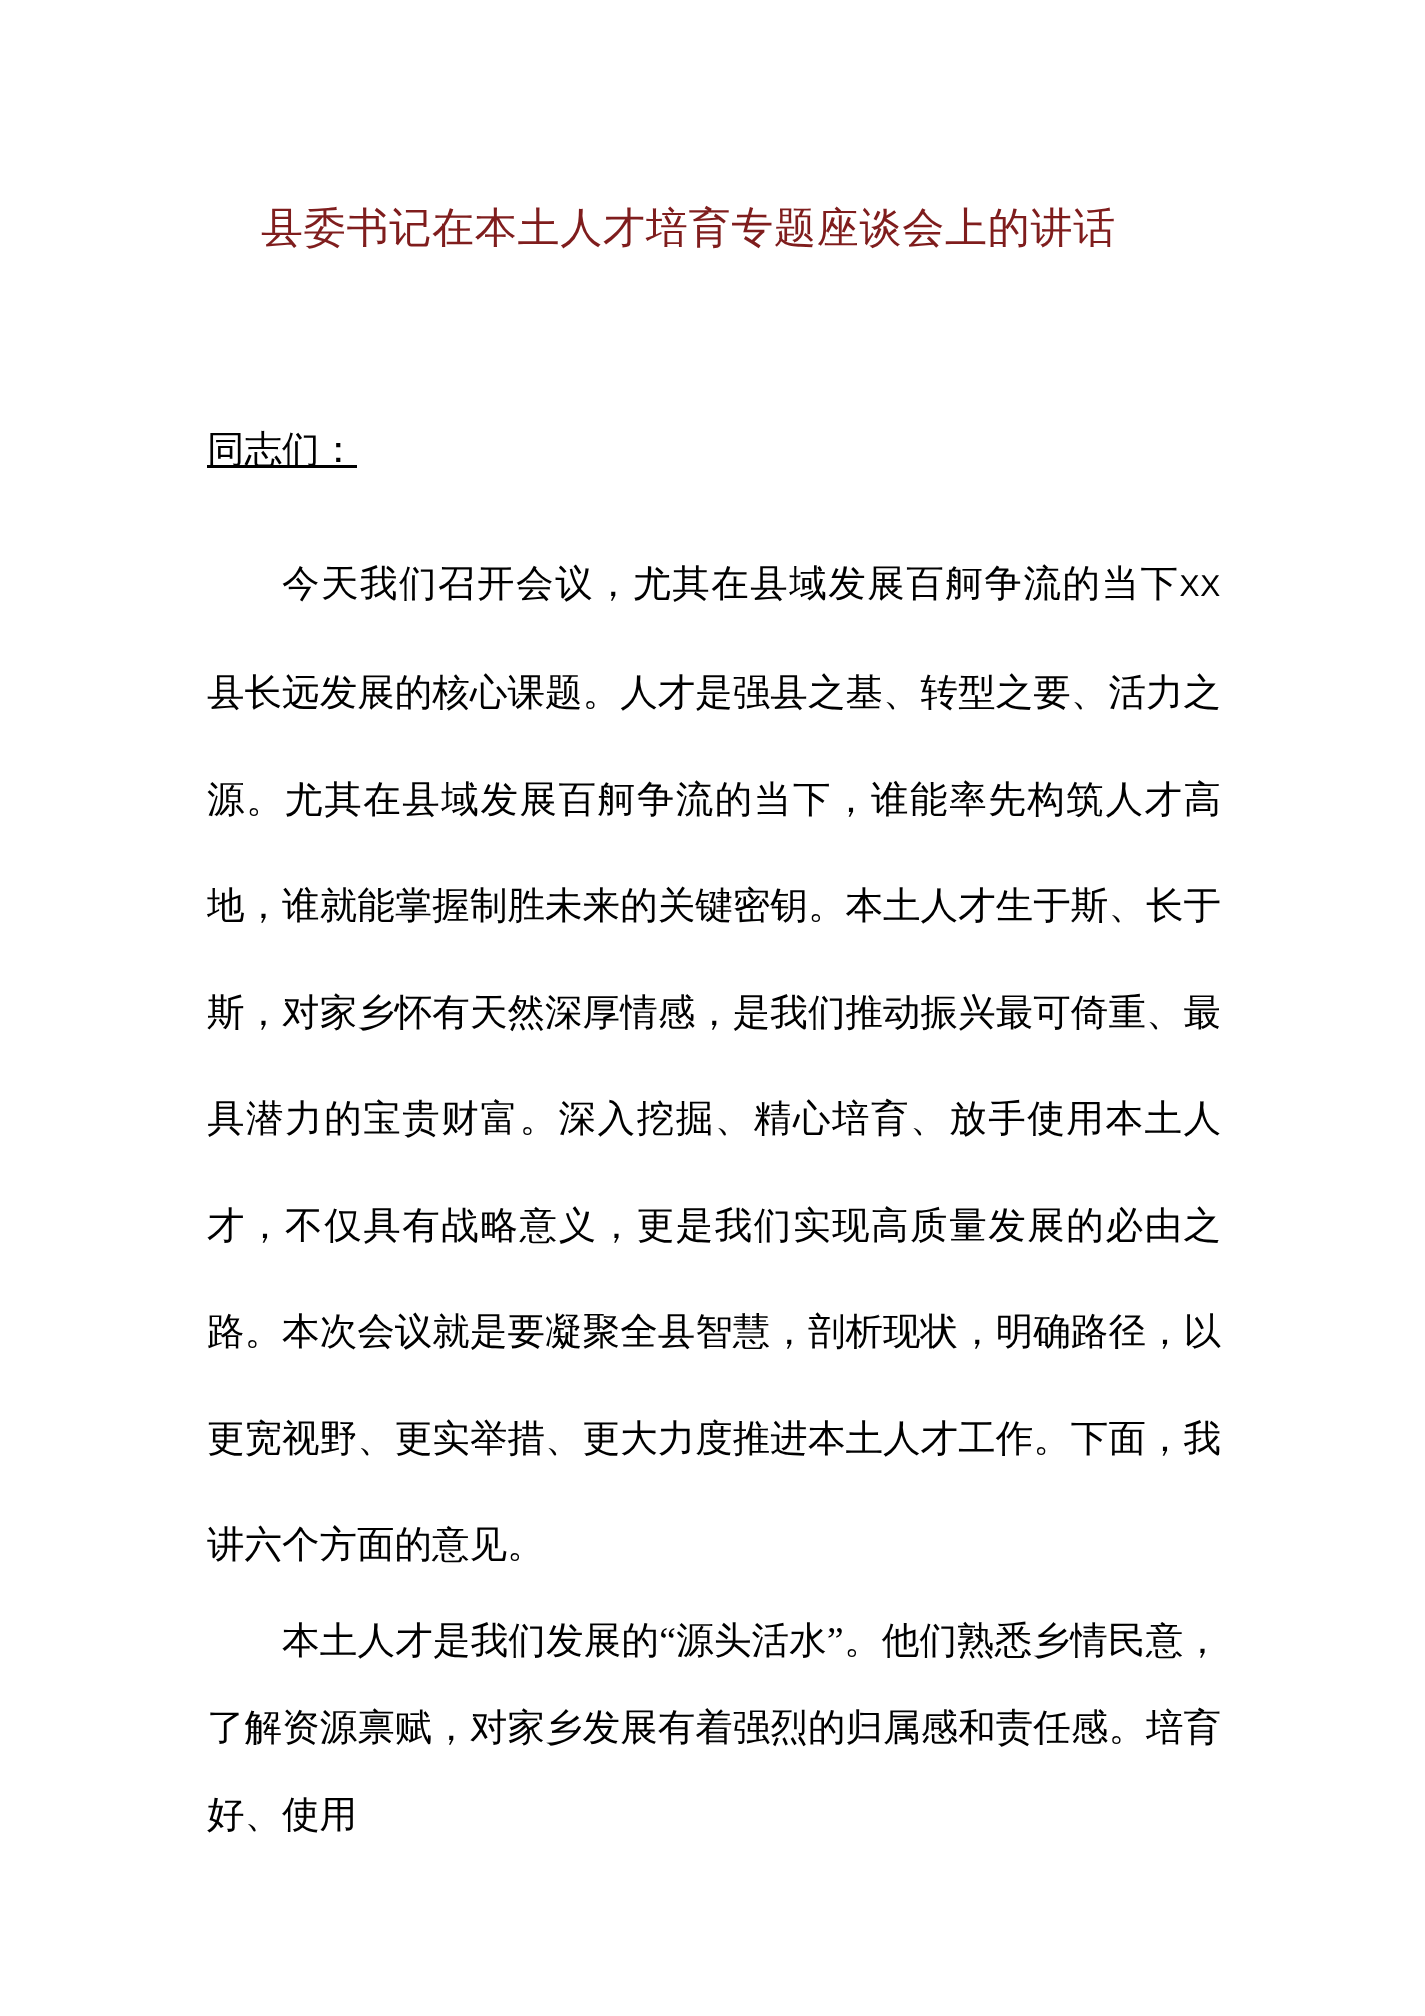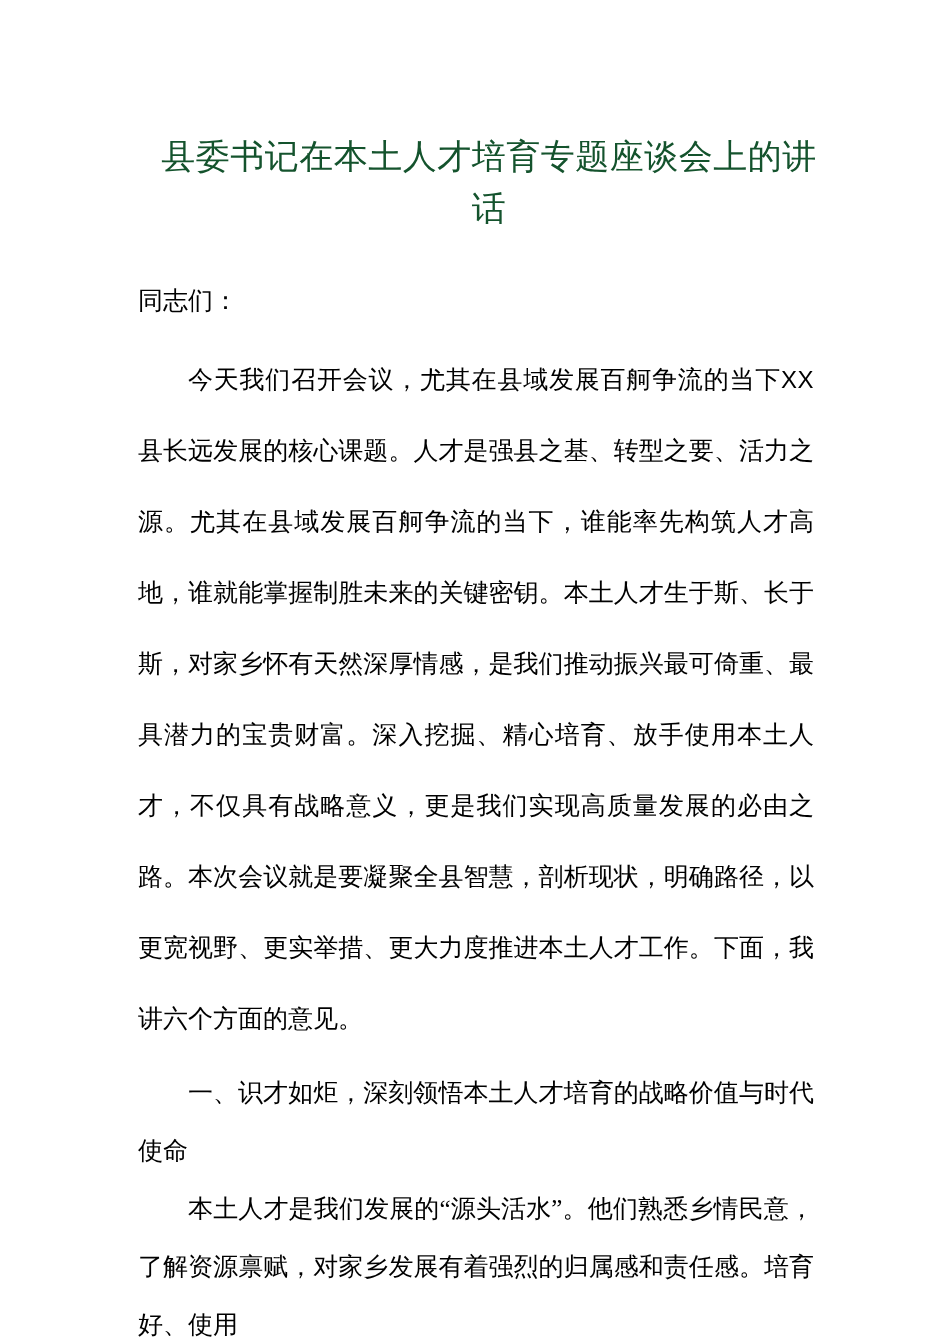--- a/index.html
+++ b/index.html
@@ -20,29 +20,29 @@
     position: relative;
     width: 950px;
     height: 1344px;
     background: #ffffff;
     box-sizing: border-box;
   }
 
   
   .doc-title {
     position: absolute;
-    left: 152px;
+    left: 122px;
     top: 108px;
     width: 674px;
     text-align: center;
-    font-size: 34px;
+    font-size: 28px;
     line-height: 52px;
     letter-spacing: 0.5px;
     font-weight: 400;
-    color: #14532d;
+    color: #7f1d1d;
     white-space: normal;
   }
 
   
   .body-block {
     position: absolute;
     left: 138px;
     top: 282px;
     width: 676px;
   }
@@ -52,21 +52,22 @@
     font-size: 25px;
     color: #000000;
     text-align: justify;
     text-justify: inter-ideograph;
     font-weight: 400;
   }
 
   
   .p-salutation {
     line-height: 38px;
-    margin-bottom: 24px;
+    margin-bottom: 34px;
+    text-decoration: underline;
   }
 
   
   .p-loose {
     line-height: 71px;
     text-indent: 2em;
   }
 
   .p-heading {
     line-height: 58px;
@@ -75,36 +76,35 @@
   }
 
   .p-after-heading {
     line-height: 58px;
     text-indent: 2em;
   }
 
   
   .latin {
     font-family: "Liberation Sans", "DejaVu Sans", sans-serif;
-    font-size: 24px;
+    font-size: 20px;
     letter-spacing: 0.5px;
   }
 </style>
 </head>
 <body>
 
 <div class="page">
 
   <h1 class="doc-title">县委书记在本土人才培育专题座谈会上的讲话</h1>
 
   <div class="body-block">
 
     <p class="para p-salutation">同志们：</p>
 
     <p class="para p-loose"><span>今天我们召开会议，尤其在县域发展百舸争流的当下</span><span class="latin">XX</span><span>县长远发展的核心课题。人才是强县之基、转型之要、活力之源。尤其在县域发展百舸争流的当下，谁能率先构筑人才高地，谁就能掌握制胜未来的关键密钥。本土人才生于斯、长于斯，对家乡怀有天然深厚情感，是我们推动振兴最可倚重、最具潜力的宝贵财富。深入挖掘、精心培育、放手使用本土人才，不仅具有战略意义，更是我们实现高质量发展的必由之路。本次会议就是要凝聚全县智慧，剖析现状，明确路径，以更宽视野、更实举措、更大力度推进本土人才工作。下面，我讲六个方面的意见。</span></p>
 
-    <p class="para p-heading">一、识才如炬，深刻领悟本土人才培育的战略价值与时代使命</p>
 
     <p class="para p-after-heading">本土人才是我们发展的“源头活水”。他们熟悉乡情民意，了解资源禀赋，对家乡发展有着强烈的归属感和责任感。培育好、使用</p>
 
   </div>
 
 </div>
 
 </body></html>

